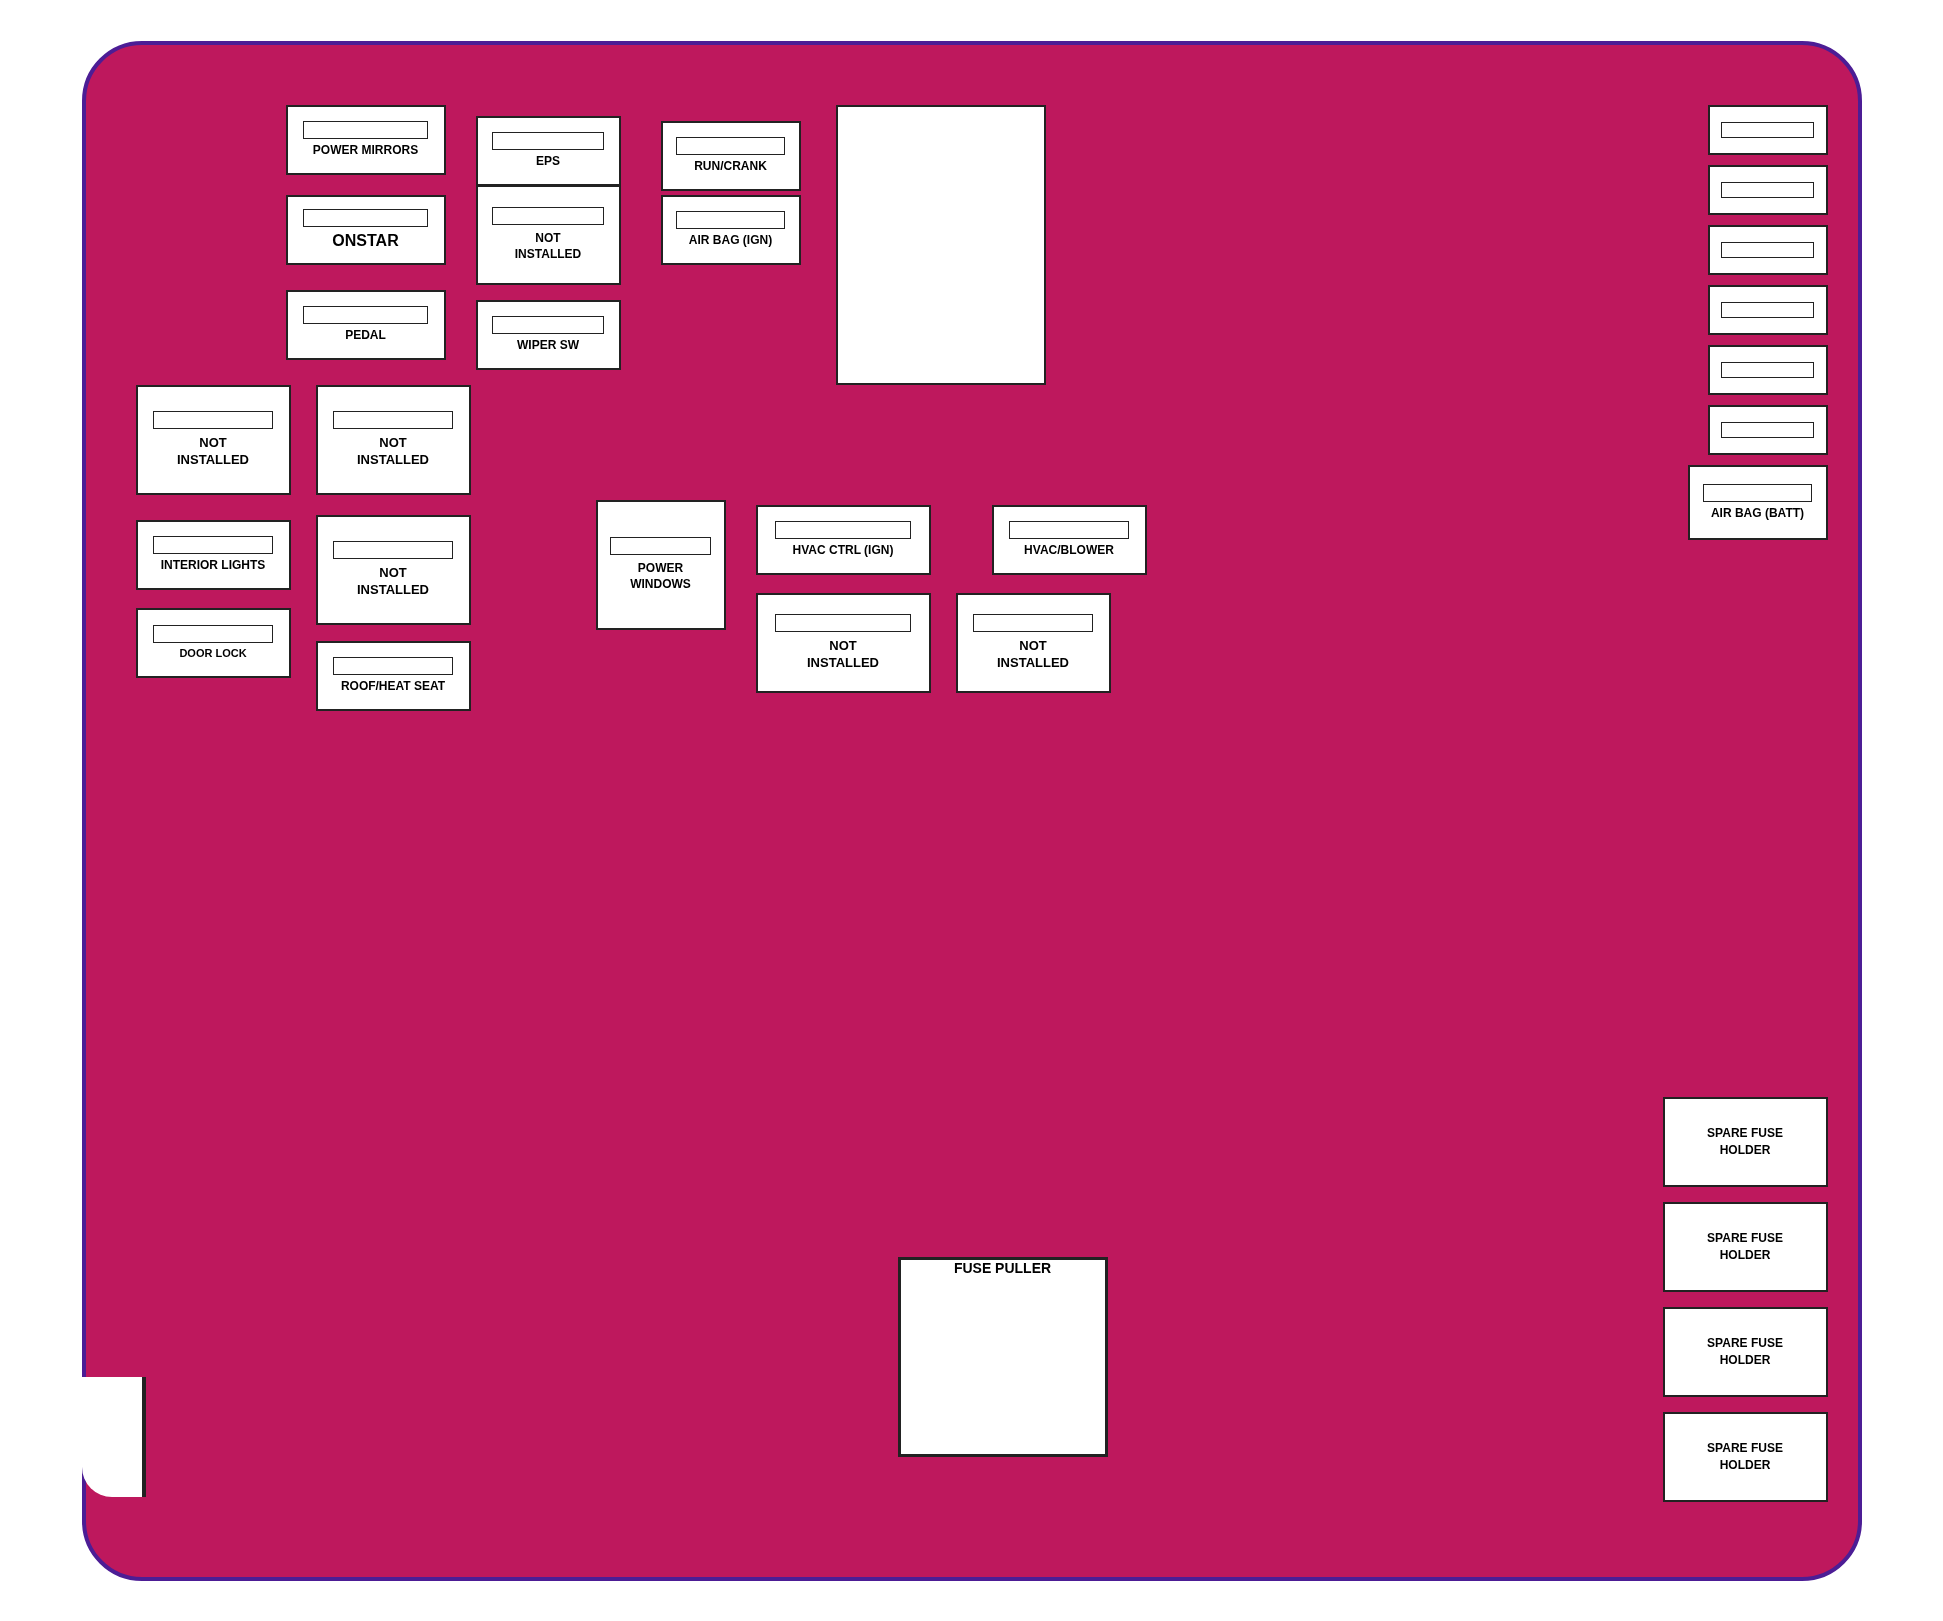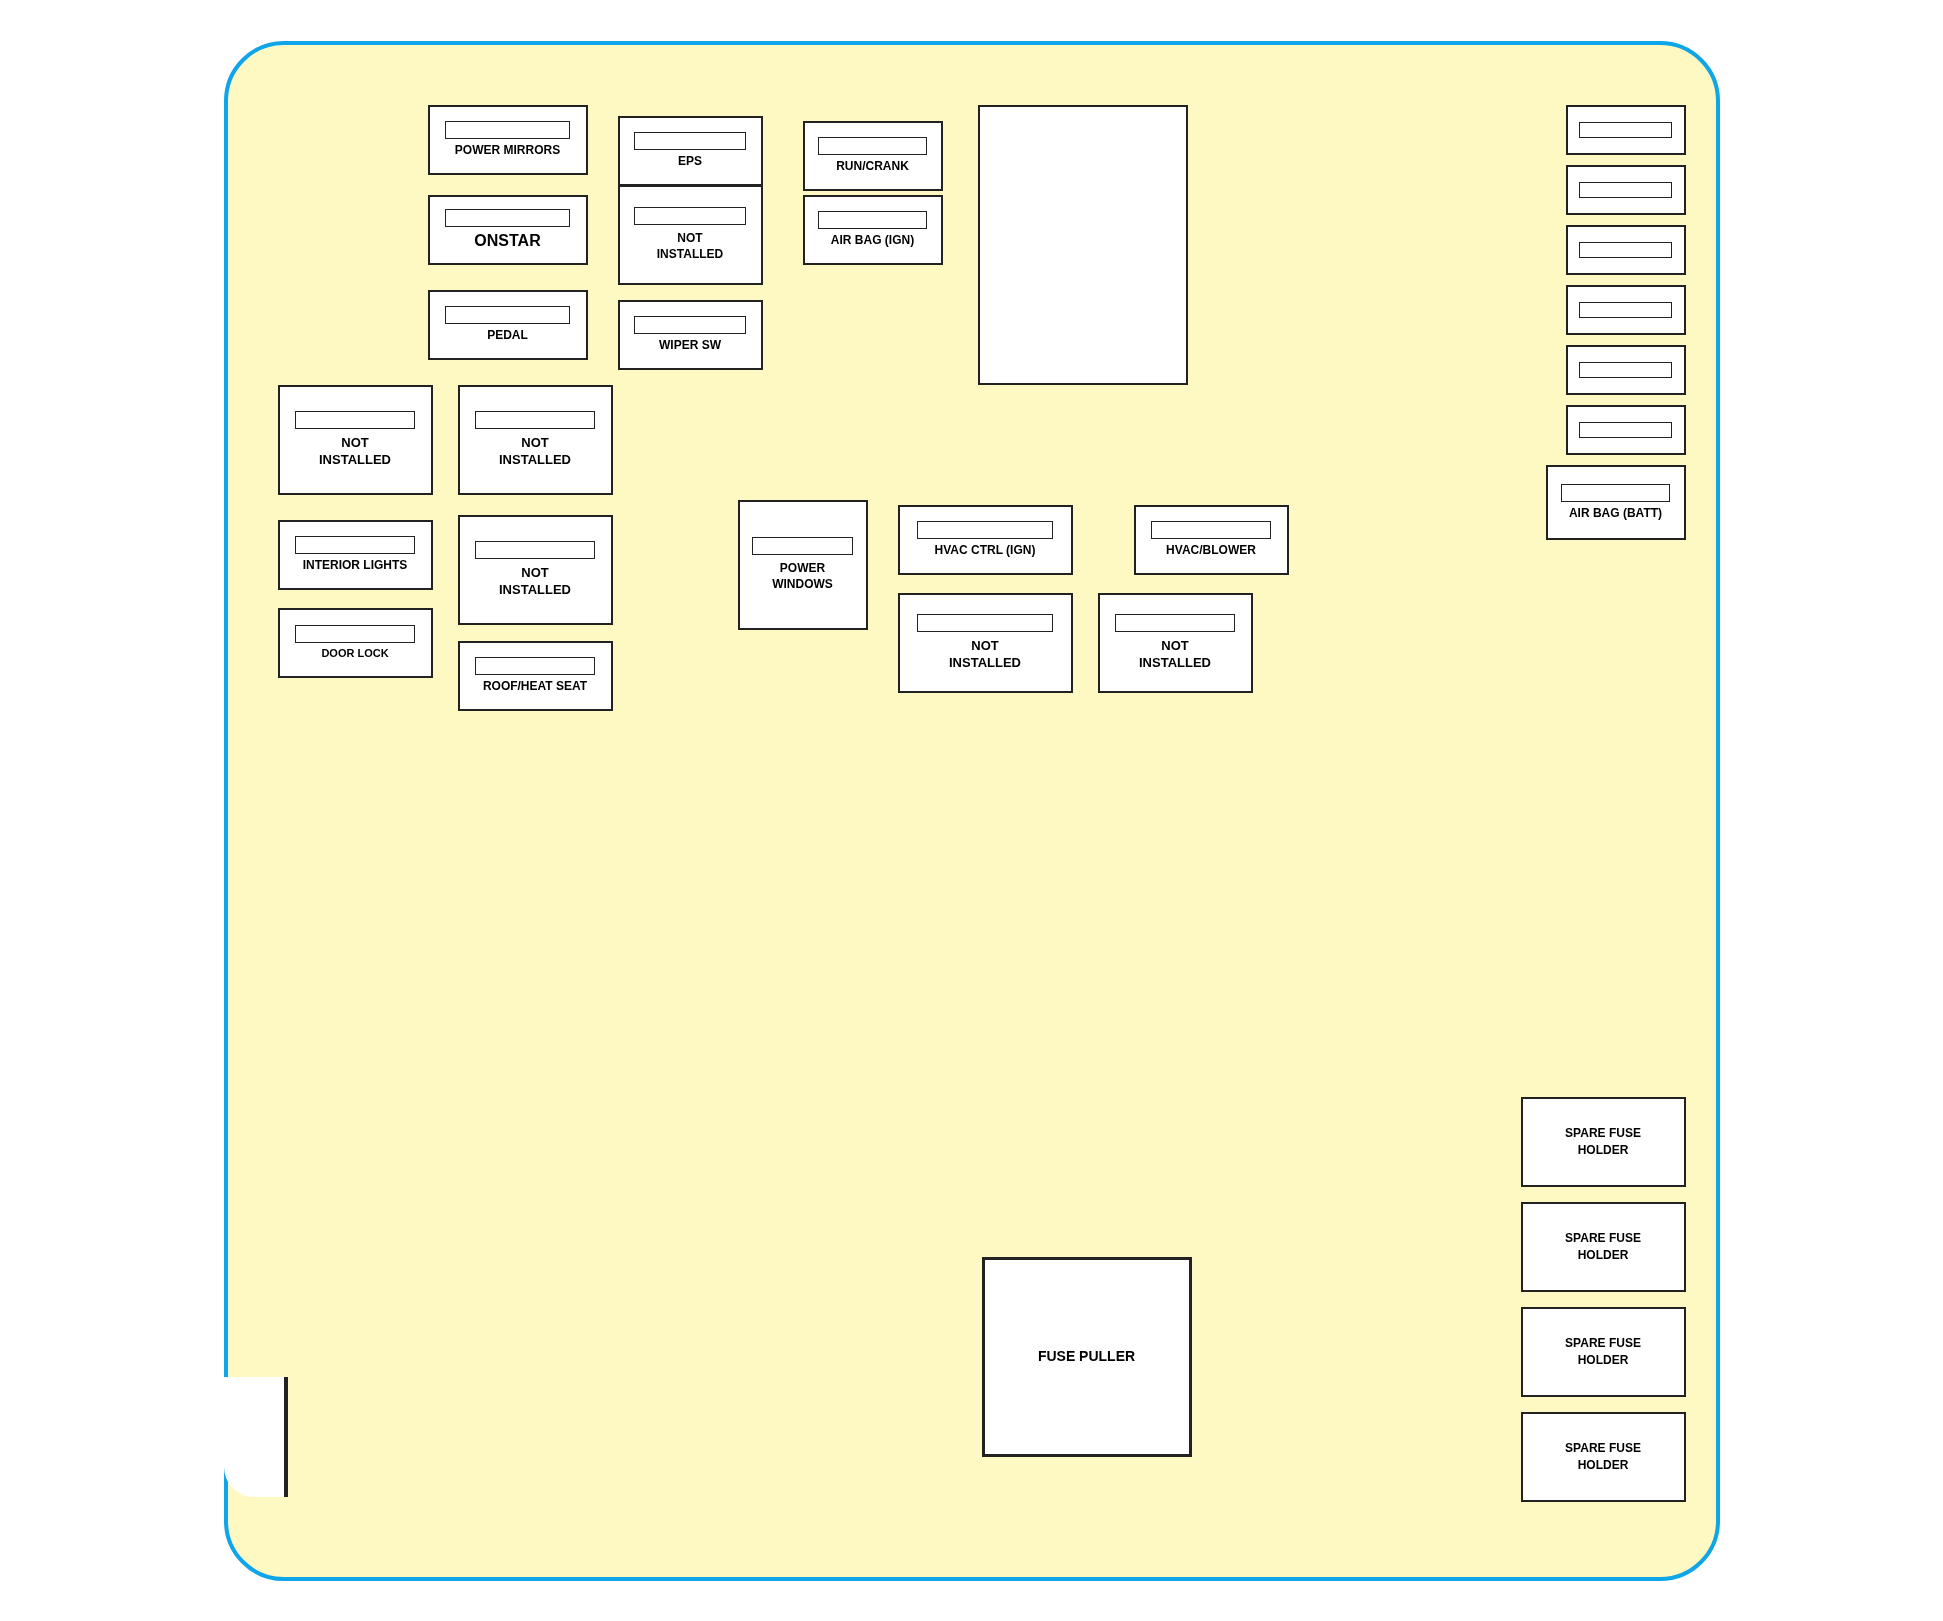--- a/index.html
+++ b/index.html
@@ -6,26 +6,26 @@
     body {
       background: #ffffff;
       font-family: Arial, sans-serif;
       width: 1943px;
       height: 1621px;
       display: flex;
       align-items: center;
       justify-content: center;
     }
     .outer-container {
-      width: 1496px;
+      width: 1780px;
       height: 1540px;
-      border: 4px solid #0ea5e9;
+      border: 4px solid #4c1d95;
       border-radius: 60px;
       position: relative;
-      background: #fef9c3;
+      background: #be185d;
     }
     
     .outer-container::before {
       content: '';
       position: absolute;
       left: -4px;
       bottom: 80px;
       width: 60px;
       height: 120px;
       background: #fff;
@@ -179,21 +179,21 @@
     <div class="fuse" style="left:870px; top:548px; width:155px; height:100px; justify-content:center;">
       <div style="border:1.5px solid #222; width:80%; height:18px; margin-bottom:6px;"></div>
       <span style="font-size:13px; font-weight:bold; line-height:1.3;">NOT<br>INSTALLED</span>
     </div>
 
     <div class="fuse" style="right:30px; top:420px; width:140px; height:75px; justify-content:center;">
       <div style="border:1.5px solid #222; width:80%; height:18px; margin-bottom:4px;"></div>
       <span style="font-size:12px; font-weight:bold;">AIR BAG (BATT)</span>
     </div>
 
-    <div class="fuse" style="left:754px; bottom:120px; width:210px; height:200px; justify-content:center; border:3px solid #222;">
+    <div class="fuse" style="left:812px; bottom:120px; width:210px; height:200px; justify-content:flex-start; border:3px solid #222;">
       <span style="font-size:14px; font-weight:bold;">FUSE PULLER</span>
     </div>
 
     <div class="fuse" style="right:30px; bottom:390px; width:165px; height:90px; justify-content:center; text-align:center;">
       <span style="font-size:12px; font-weight:bold; line-height:1.4;">SPARE FUSE<br>HOLDER</span>
     </div>
 
     <div class="fuse" style="right:30px; bottom:285px; width:165px; height:90px; justify-content:center; text-align:center;">
       <span style="font-size:12px; font-weight:bold; line-height:1.4;">SPARE FUSE<br>HOLDER</span>
     </div>

